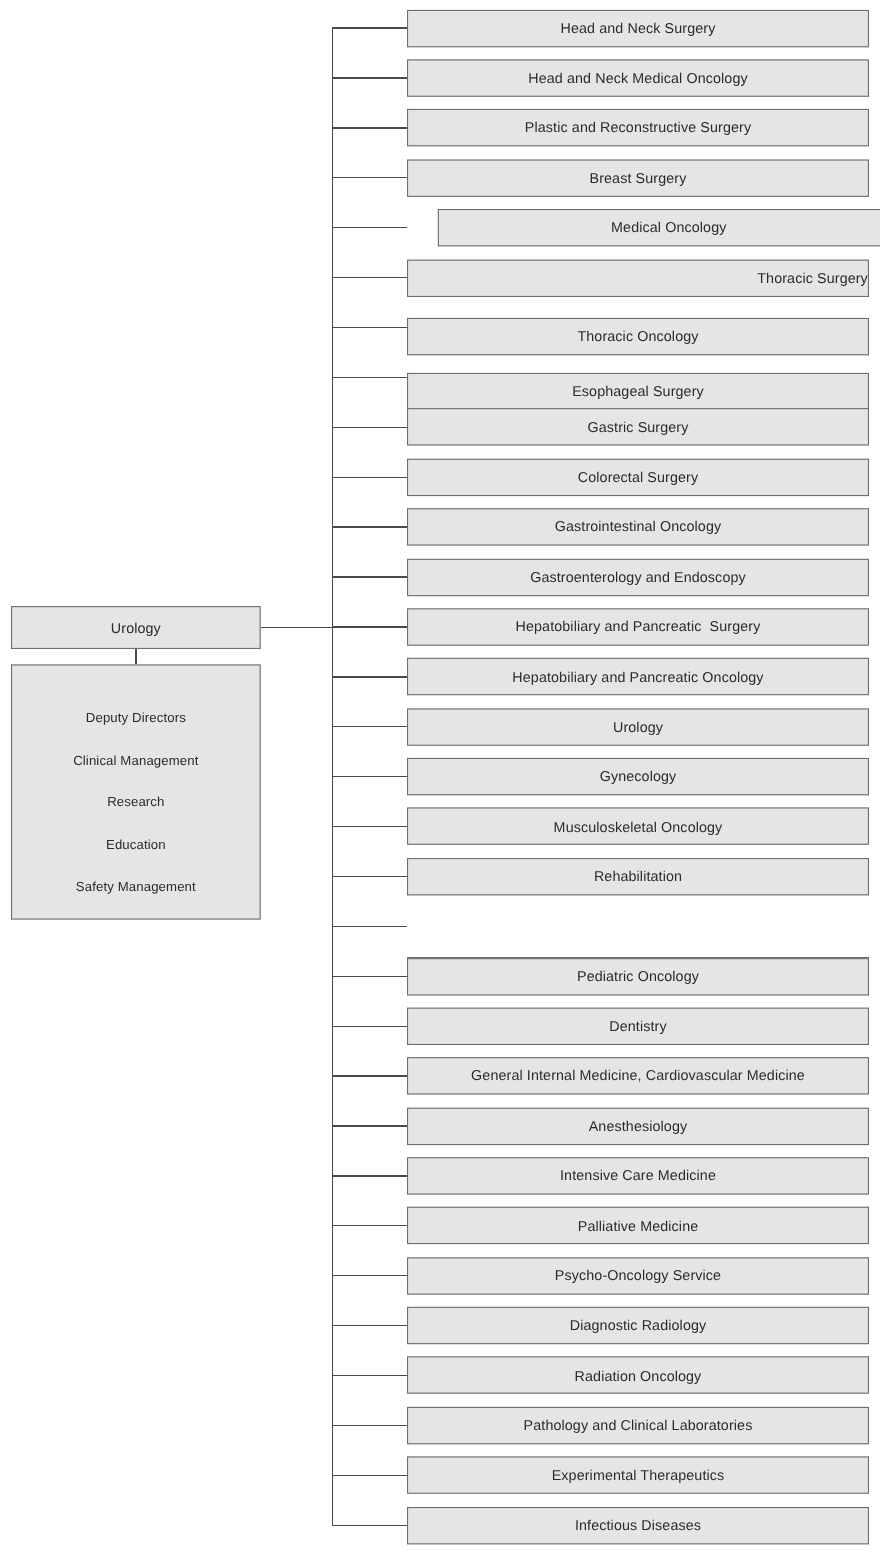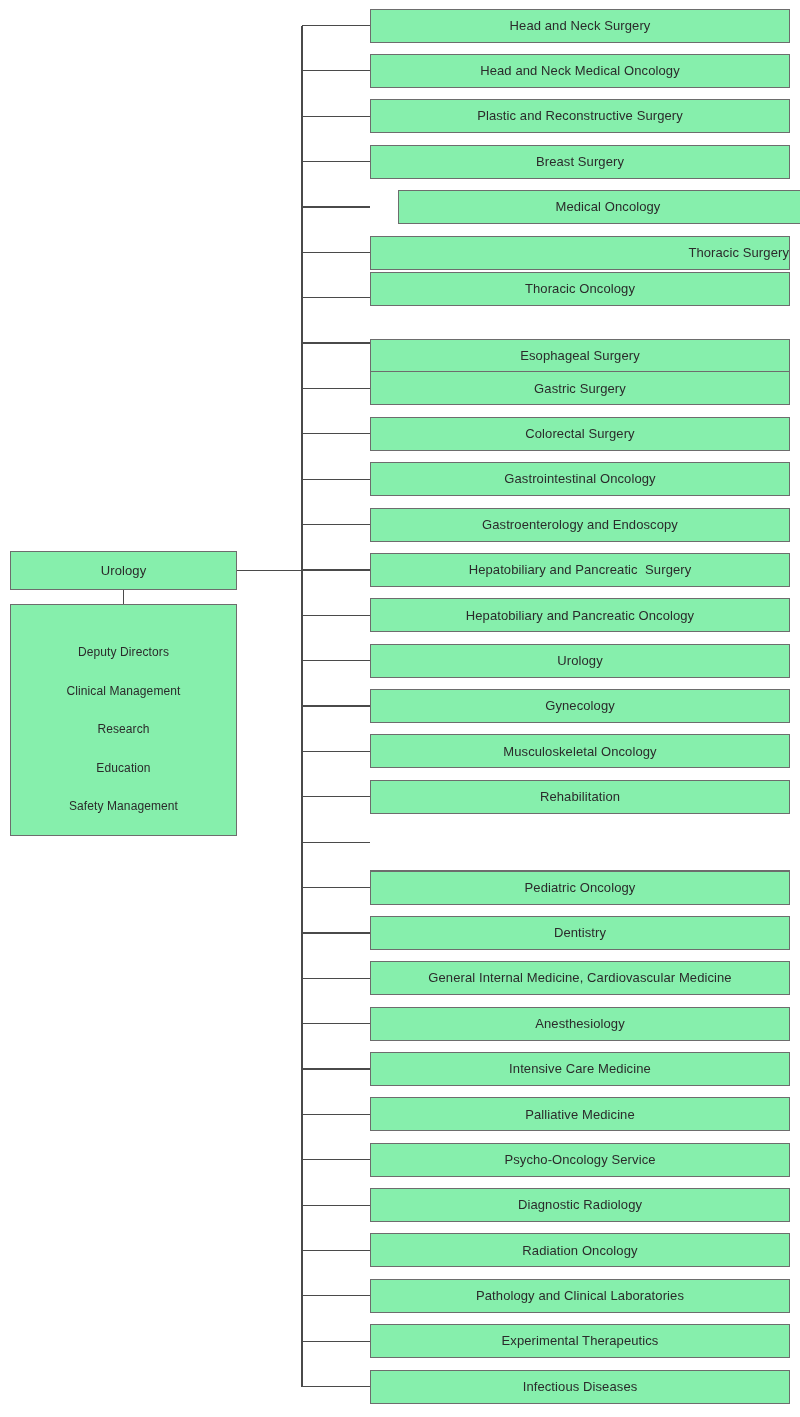--- a/index.html
+++ b/index.html
@@ -32,21 +32,21 @@
     top: 0;
     width: 800px;
     height: 1417px;
     pointer-events: none;
   }
 
   
   .node {
     position: absolute;
     box-sizing: border-box;
-    background: #86efac;
+    background: #e5e5e5;
     border: 1px solid #6d6d6d;
     display: flex;
     align-items: center;
     justify-content: center;
     text-align: center;
     font-size: 13px;
     line-height: 1.2;
     letter-spacing: 0.1px;
     color: #2b2b2b;
     white-space: pre;
@@ -146,21 +146,21 @@
     <ul id="deputy-list"><li>Deputy Directors</li><li>Clinical Management</li><li>Research</li><li>Education</li><li>Safety Management</li></ul>
   </div>
 
   <div id="dept-column">
       <div class="node dept-node" style="top: 8.5px;"><span>Head and Neck Surgery</span></div>
       <div class="node dept-node" style="top: 53.87px;"><span>Head and Neck Medical Oncology</span></div>
       <div class="node dept-node" style="top: 99.24px;"><span>Plastic and Reconstructive Surgery</span></div>
       <div class="node dept-node" style="top: 144.61px;"><span>Breast Surgery</span></div>
       <div class="node dept-node" style="top: 189.98px; margin-left: 28px;"><span>Medical Oncology</span></div>
       <div class="node dept-node" style="top: 236px; justify-content: flex-end;"><span>Thoracic Surgery</span></div>
-      <div class="node dept-node" style="top: 272px;"><span>Thoracic Oncology</span></div>
+      <div class="node dept-node" style="top: 289px;"><span>Thoracic Oncology</span></div>
       <div class="node dept-node" style="top: 339px;"><span>Esophageal Surgery</span></div>
       <div class="node dept-node" style="top: 371.46px;"><span>Gastric Surgery</span></div>
       <div class="node dept-node" style="top: 416.83px;"><span>Colorectal Surgery</span></div>
       <div class="node dept-node" style="top: 462.2px;"><span>Gastrointestinal Oncology</span></div>
       <div class="node dept-node" style="top: 507.57px;"><span>Gastroenterology and Endoscopy</span></div>
       <div class="node dept-node" style="top: 552.94px;"><span>Hepatobiliary and Pancreatic  Surgery</span></div>
       <div class="node dept-node" style="top: 598.31px;"><span>Hepatobiliary and Pancreatic Oncology</span></div>
       <div class="node dept-node" style="top: 643.68px;"><span>Urology</span></div>
       <div class="node dept-node" style="top: 689.05px;"><span>Gynecology</span></div>
       <div class="node dept-node" style="top: 734.42px;"><span>Musculoskeletal Oncology</span></div>

